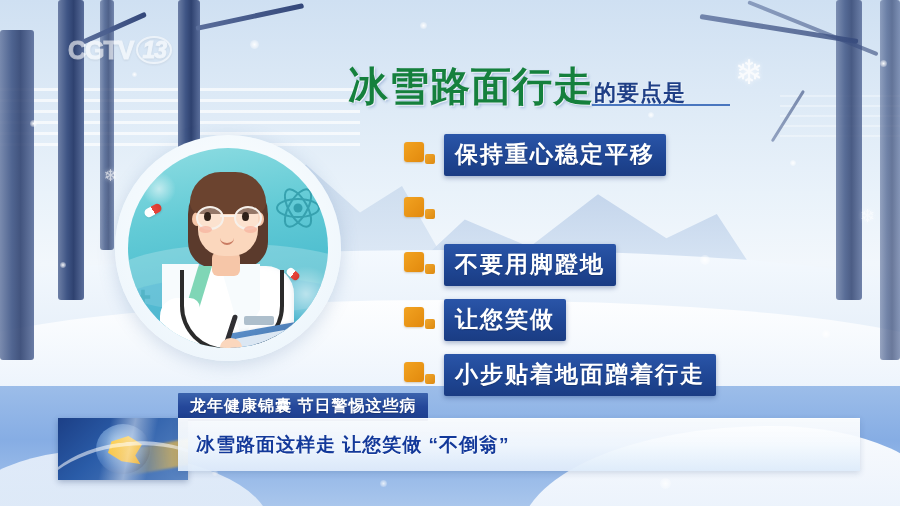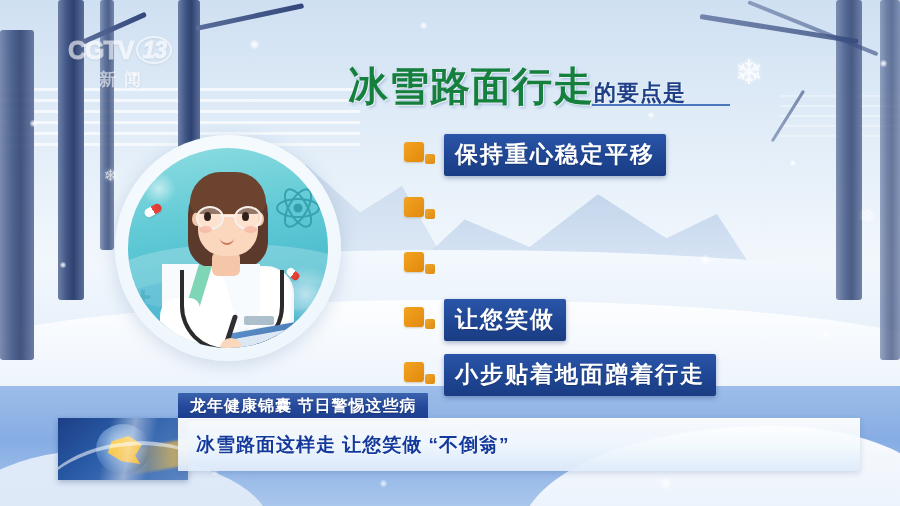--- a/index.html
+++ b/index.html
@@ -406,21 +406,20 @@
   <div class="dot" style="left:660px; top:478px; width:11px; height:11px; opacity:.85;"></div>
   <div class="dot" style="left:212px; top:470px; width:6px;  height:6px; opacity:.7;"></div>
   <div class="dot" style="left:60px;  top:262px; width:6px;  height:6px;"></div>
   <div class="dot" style="left:880px; top:60px;  width:7px;  height:7px;"></div>
 
   <div id="cctv-logo">
     <div class="cg">
       <span>CGTV</span>
       <span class="num">13</span>
     </div>
-    <div class="xw">新闻</div>
   </div>
 
   <div id="doctor-circle">
     <div id="doctor-inner">
       <div class="di-wave w1"></div>
       <div class="di-wave w2"></div>
       <div class="di-glow" style="left:150px; top:118px; width:56px; height:56px;"></div>
       <div class="di-glow" style="left:14px; top:24px; width:34px; height:34px;"></div>
 
       <svg class="atom" viewBox="0 0 48 48">
@@ -489,20 +488,21 @@
       <span class="sq-wrap">
         <span class="sq-big"></span>
           <span class="sq-small"></span>
       </span>
     </div>
     <div class="bullet-row">
       <span class="sq-wrap">
         <span class="sq-big"></span>
           <span class="sq-small"></span>
       </span>
+      <span class="bullet-text">不要用脚蹬地</span>
     </div>
     <div class="bullet-row">
       <span class="sq-wrap">
         <span class="sq-big"></span>
           <span class="sq-small"></span>
       </span>
       <span class="bullet-text">让您笑做</span>
     </div>
     <div class="bullet-row">
       <span class="sq-wrap">

